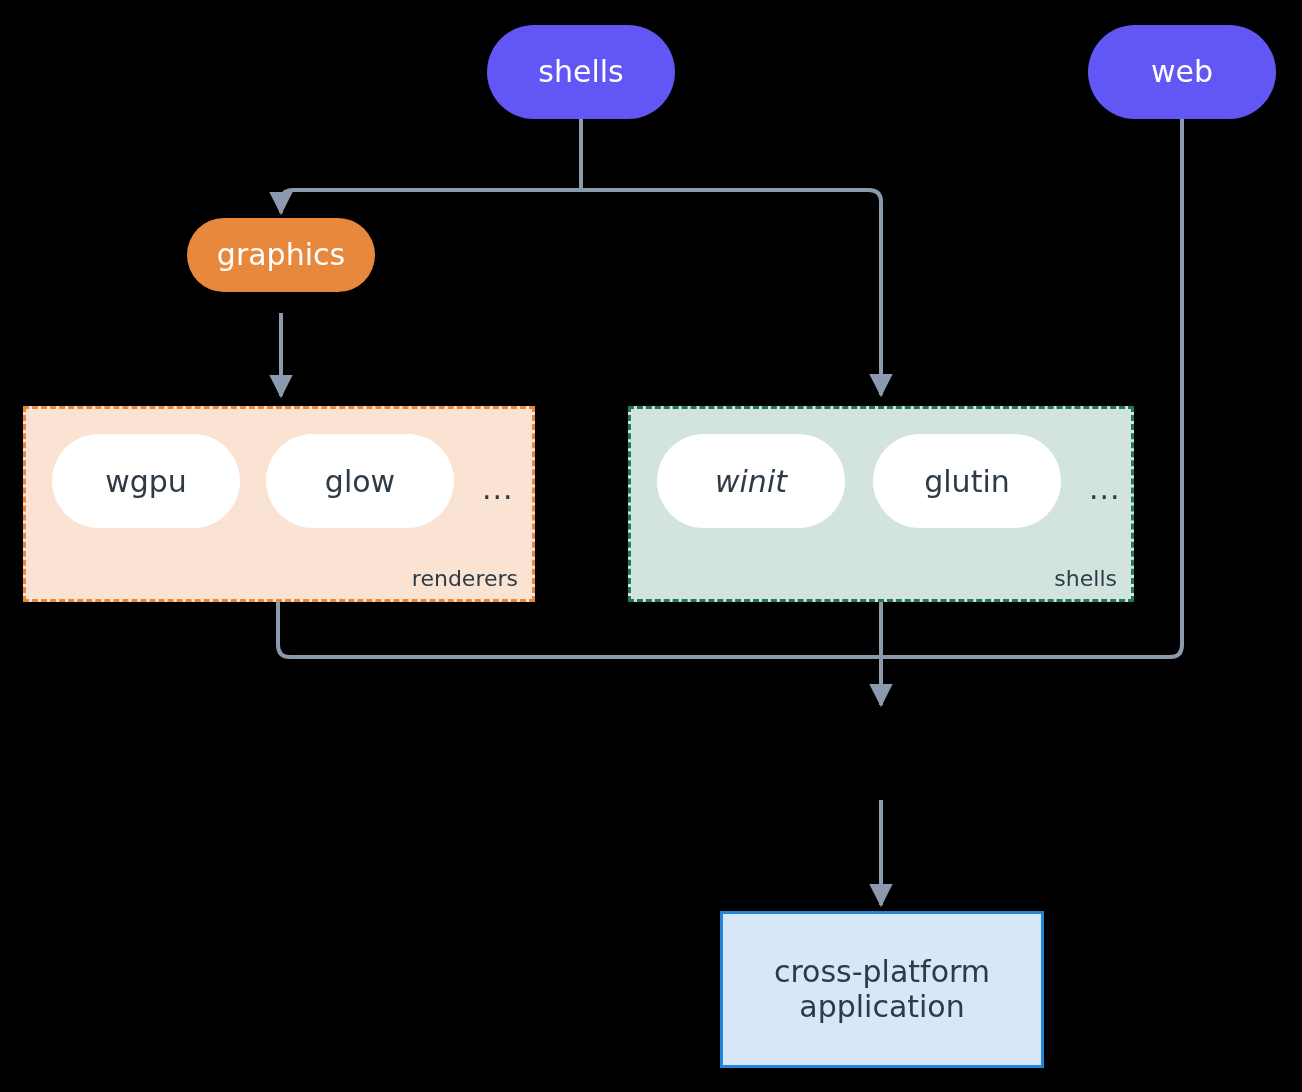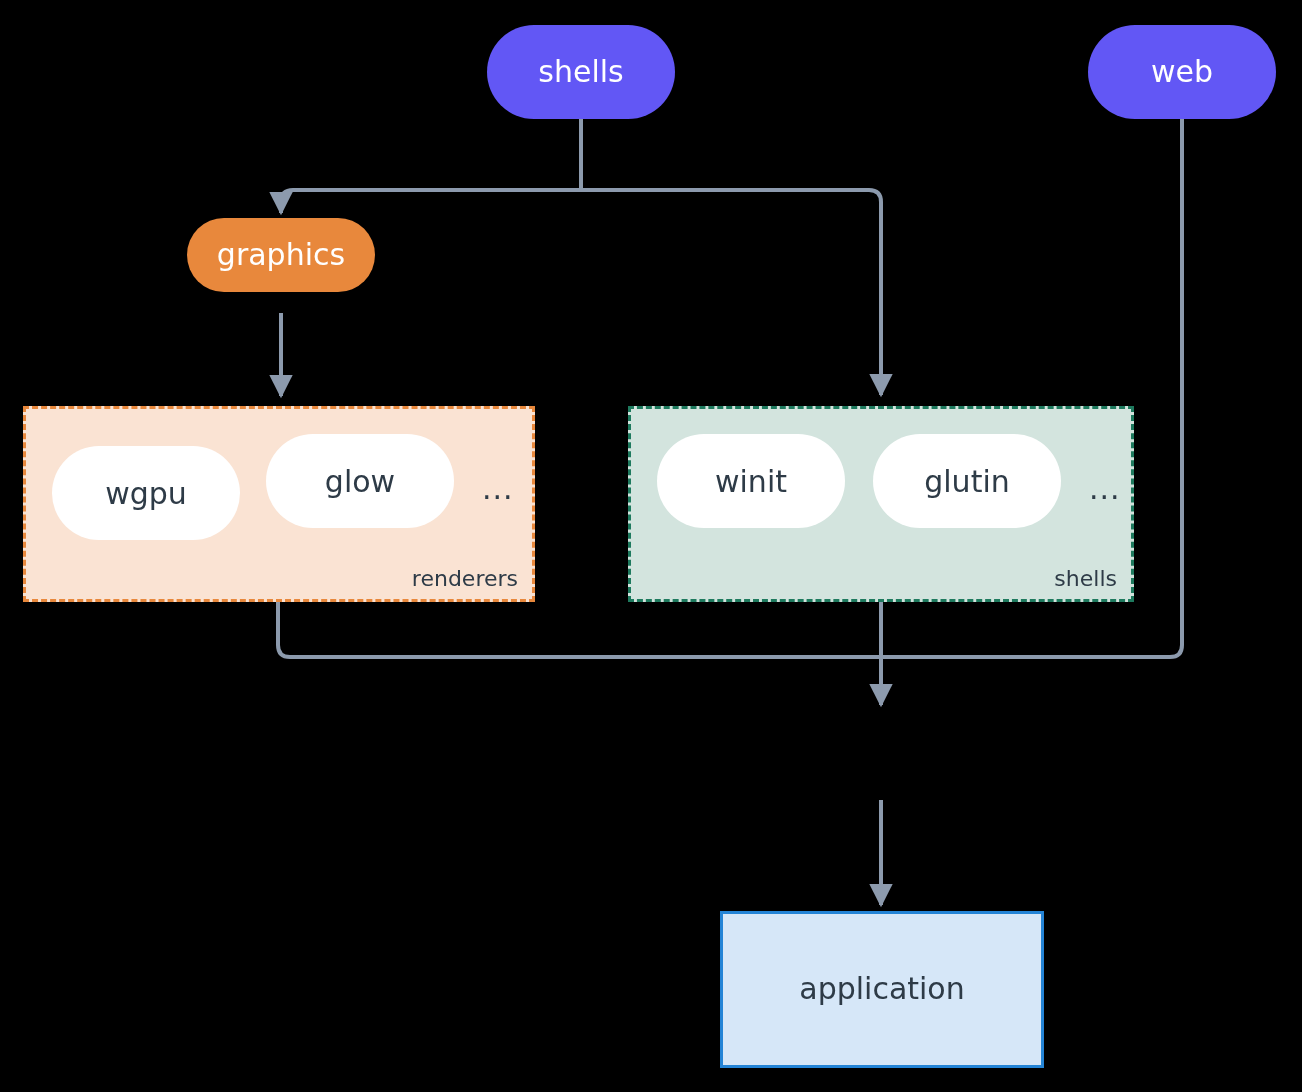--- a/index.html
+++ b/index.html
@@ -123,39 +123,40 @@
 
   <div class="node pill pill-web" style="left:1088px; top:25px; width:188px; height:94px;">
     <span>web</span>
   </div>
 
   <div class="node pill pill-graphics" style="left:187px; top:218px; width:188px; height:74px;">
     <span>graphics</span>
   </div>
 
   <div class="group group-renderers" style="left:23px; top:406px; width:512px; height:196px;">
-    <div class="sub-pill" style="left:26px; top:37px; width:188px; height:94px;">
+    <div class="sub-pill" style="left:26px; top:25px; width:188px; height:94px;">
       <span>wgpu</span>
     </div>
     <div class="sub-pill" style="left:240px; top:25px; width:188px; height:94px;">
       <span>glow</span>
     </div>
     <div class="ellipsis" style="left:456px; top:65px;">...</div>
     <div class="group-label">renderers</div>
   </div>
 
   <div class="group group-shells" style="left:628px; top:406px; width:506px; height:196px;">
-    <div class="sub-pill" style="left:26px; top:25px; width:188px; height:94px;">
+    <div class="sub-pill" style="left:26px; top:25px; width:188px; height:94px;font-style:italic;">
       <span>winit</span>
     </div>
     <div class="sub-pill" style="left:242px; top:25px; width:188px; height:94px;">
       <span>glutin</span>
     </div>
     <div class="ellipsis" style="left:458px; top:65px;">...</div>
     <div class="group-label">shells</div>
   </div>
 
 
   <div class="node rect-app" style="left:720px; top:911px; width:324px; height:157px;">
+    <span class="line">cross-platform</span>
     <span class="line">application</span>
   </div>
 
 </div>
 
 </body></html>

